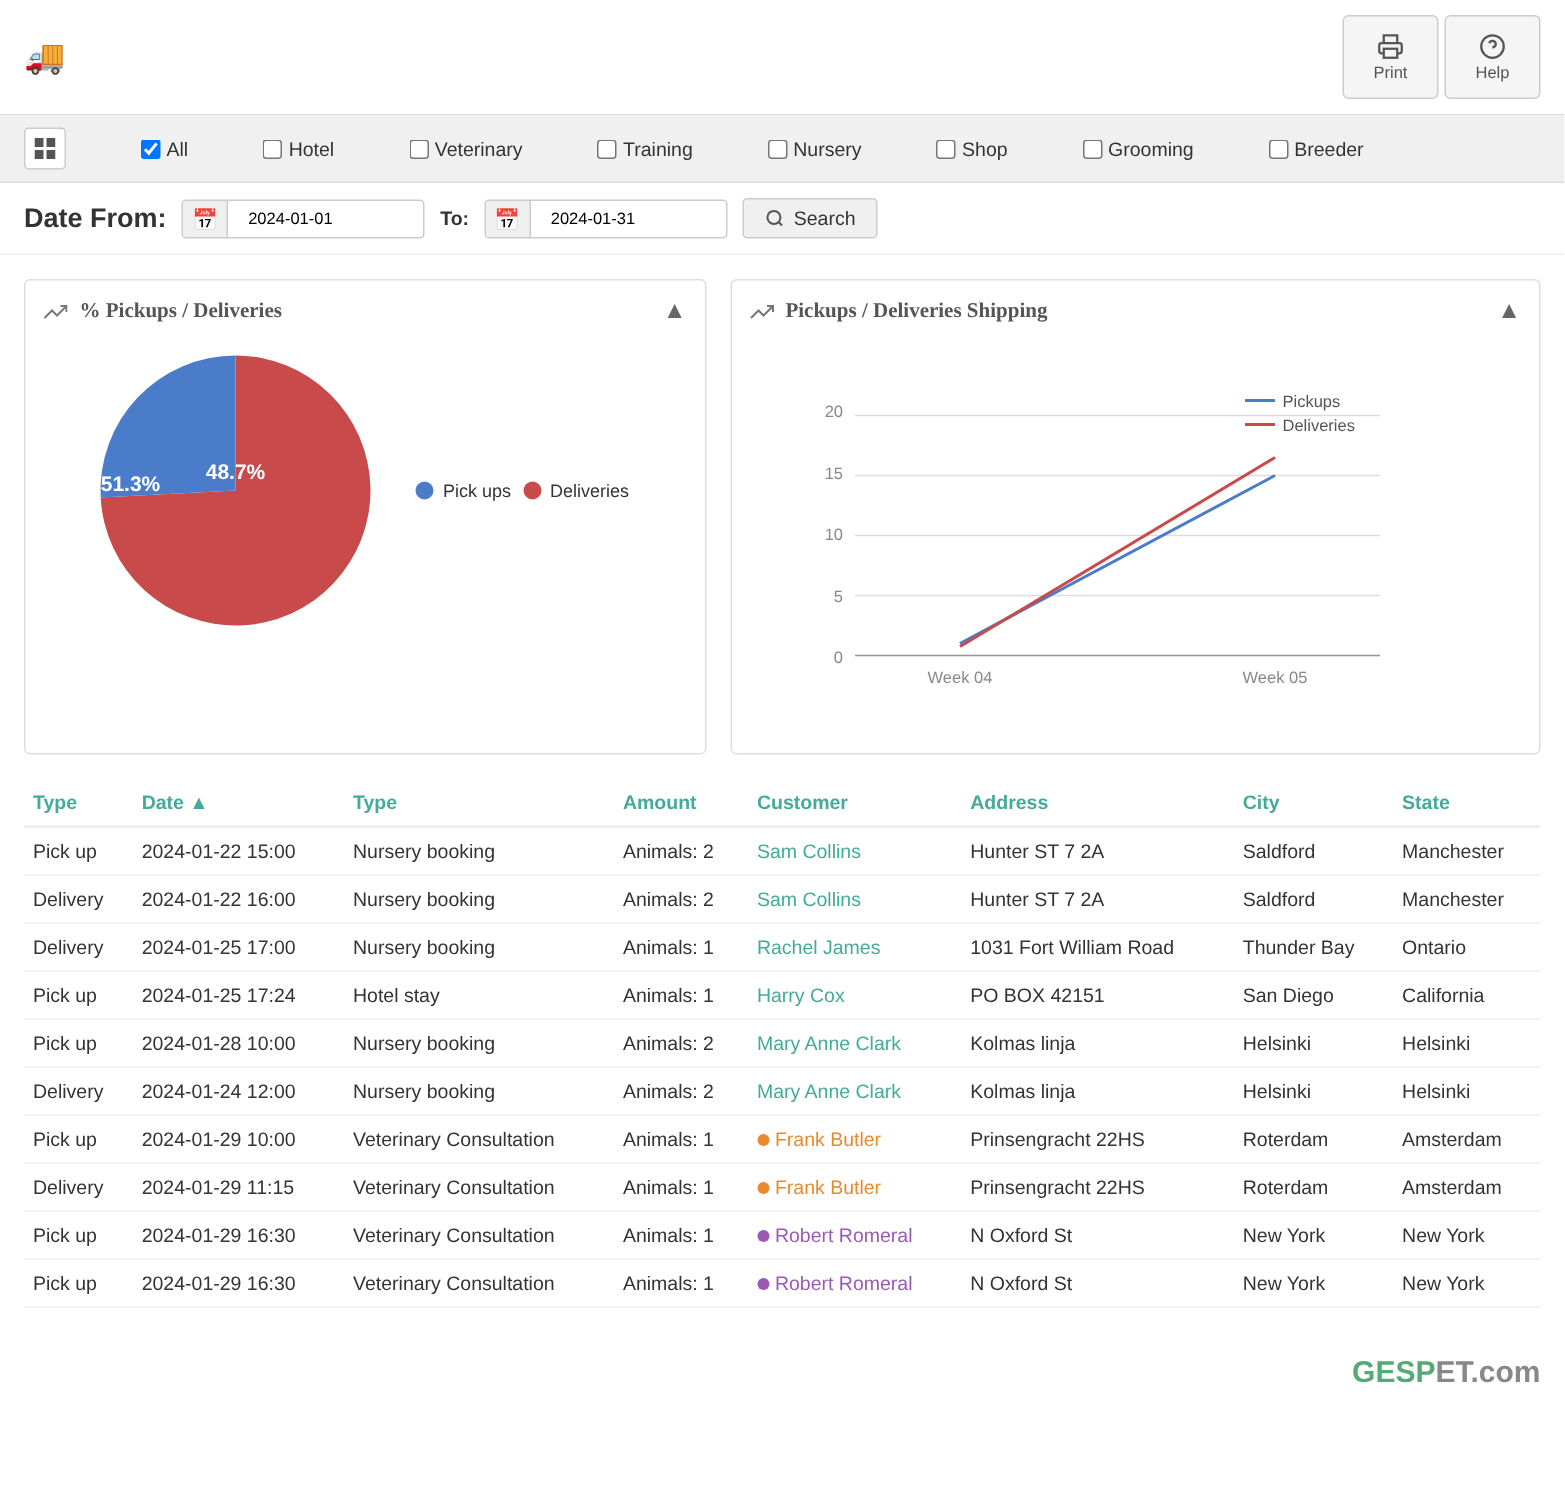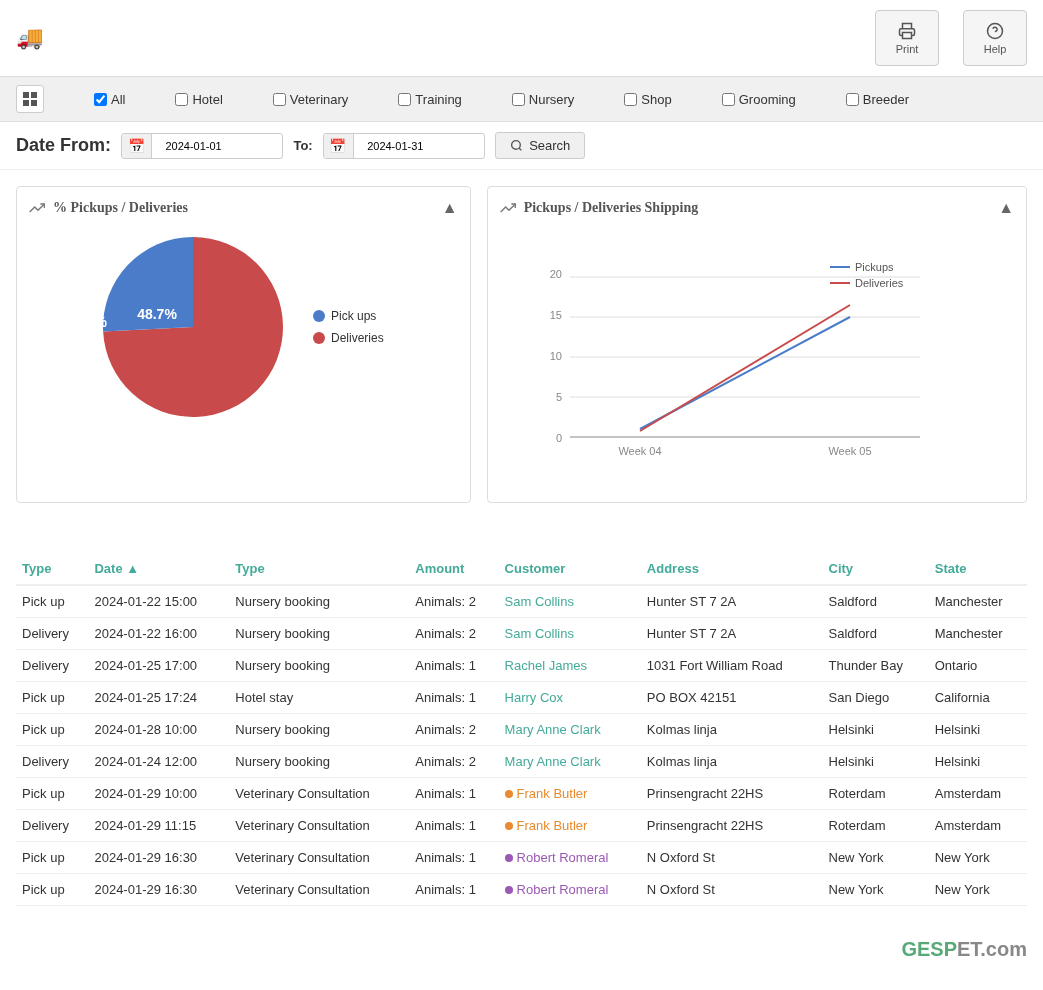--- a/index.html
+++ b/index.html
@@ -3,21 +3,21 @@
   <meta charset="utf-8">
   <style>
     * { box-sizing: border-box; margin: 0; padding: 0; }
     body { font-family: Arial, sans-serif; font-size: 13px; background: #fff; color: #333; }
 
     
     .header { display: flex; align-items: center; justify-content: space-between; padding: 10px 16px; border-bottom: 1px solid #ddd; background: #fff; }
     .header-left { display: flex; align-items: center; gap: 10px; }
     .header-truck { font-size: 22px; }
     .header-title { font-size: 18px; font-weight: bold; color: #333; }
-    .header-right { display: flex; gap: 24px; justify-content: center; }
+    .header-right { display: flex; gap: 4px; justify-content: center; }
     .header-btn { display: flex; flex-direction: column; align-items: center; justify-content: center; width: 64px; height: 56px; border: 1px solid #ccc; background: #f5f5f5; cursor: pointer; border-radius: 4px; font-size: 11px; color: #555; }
     .header-btn svg { margin-bottom: 3px; }
 
     
     .filter-bar { display: flex; align-items: center; gap: 14px; padding: 8px 16px; background: #f0f0f0; border-bottom: 1px solid #ddd; flex-wrap: wrap; }
     .grid-btn { width: 28px; height: 28px; border: 1px solid #ccc; background: #fff; cursor: pointer; display: flex; align-items: center; justify-content: center; border-radius: 3px; }
     .filter-label { display: flex; align-items: center; gap: 4px; font-size: 13px; cursor: pointer; margin-left: 36px; }
     .filter-label input[type=checkbox] { width: 13px; height: 13px; }
 
     
@@ -31,27 +31,27 @@
 
     
     .charts-section { display: flex; gap: 16px; padding: 16px; }
     .chart-card { border: 1px solid #ddd; border-radius: 4px; flex: 1; padding: 12px; }
     .chart-header { display: flex; align-items: center; justify-content: space-between; margin-bottom: 10px; font-size: 14px; color: #555; font-weight: bold; font-family: Liberation Serif, serif; }
     .chart-header-left { display: flex; align-items: center; gap: 8px; }
     .chart-collapse { cursor: pointer; font-size: 16px; color: #666; }
 
     
     .pie-area { display: flex; align-items: center; justify-content: center; gap: 30px; padding: 10px 0; }
-    .pie-legend { display: flex; flex-direction: column; gap: 8px; }
+    .pie-legend { display: flex; gap: 8px; }
     .legend-item { display: flex; align-items: center; gap: 6px; font-size: 12px; }
     .legend-dot { width: 12px; height: 12px; border-radius: 50%; display: inline-block; }
 
     
     .table-section { padding: 0 16px 16px; }
-    table { width: 100%; border-collapse: collapse; margin-top: 34px; }
+    table { width: 100%; border-collapse: collapse; }
     thead tr { border-bottom: 2px solid #eee; }
     th { text-align: left; padding: 8px 6px; color: #4a9; font-size: 13px; font-weight: bold; white-space: nowrap; }
     th.sortable { cursor: pointer; }
     td { padding: 8px 6px; border-bottom: 1px solid #eee; font-size: 13px; color: #333; white-space: nowrap; }
     .customer-link { color: #4a9; cursor: pointer; }
     .customer-link.orange { color: #e88a2f; }
     .customer-link.purple { color: #9b59b6; }
     .dot-orange { display: inline-block; width: 8px; height: 8px; border-radius: 50%; background: #e88a2f; margin-right: 4px; }
     .dot-purple { display: inline-block; width: 8px; height: 8px; border-radius: 50%; background: #9b59b6; margin-right: 4px; }
 

